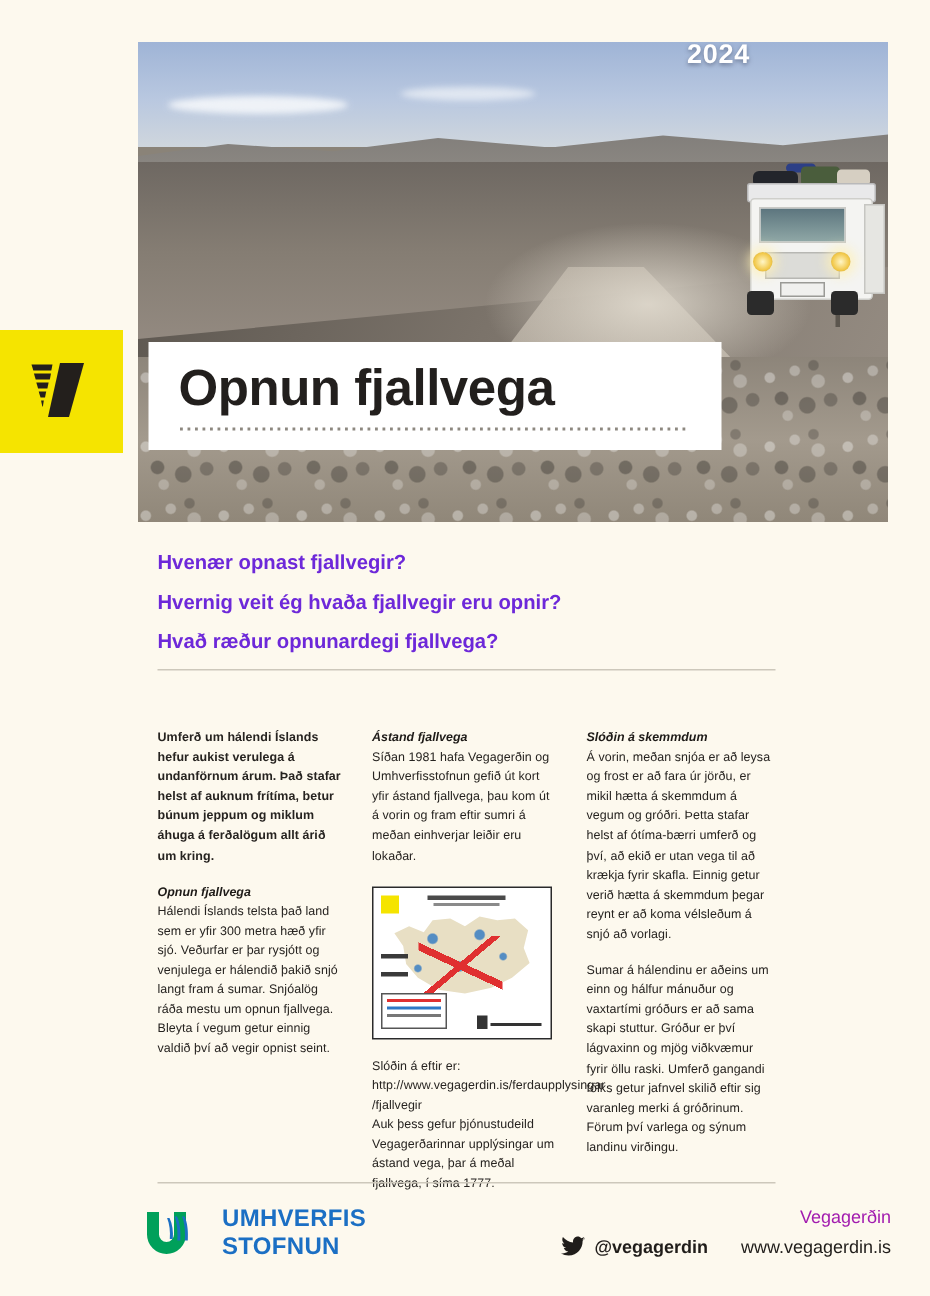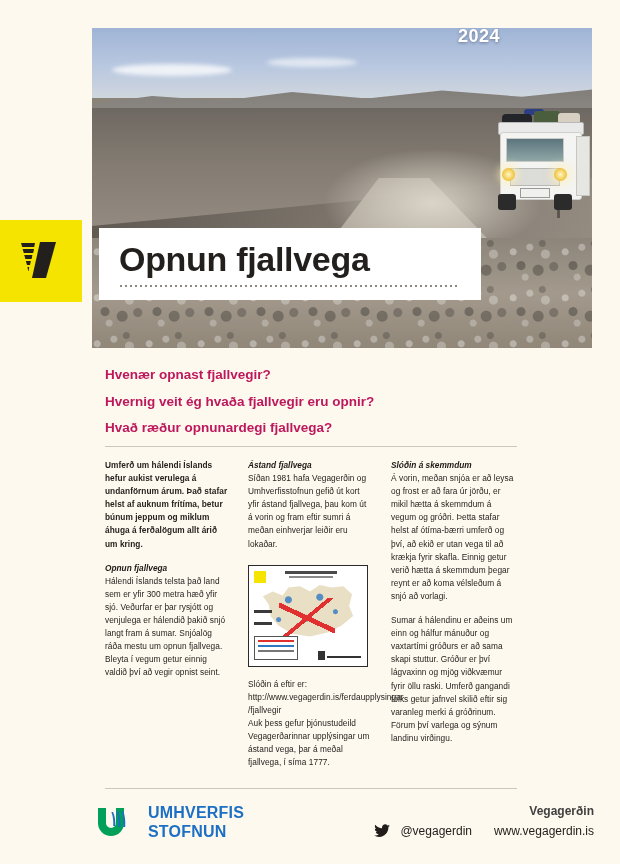--- a/index.html
+++ b/index.html
@@ -172,21 +172,21 @@
   
   .questions {
     position: absolute;
     left: 105px;
     top: 368px;
     width: 430px;
   }
   .questions .q {
     font-size: 13.5px;
     font-weight: bold;
-    color: #be185d;
+    color: #6d28d9;
     line-height: 1.0;
     margin-bottom: 13px;
   }
 
   
   .rule {
     position: absolute;
     background: #cdc8bb;
     height: 1px;
   }
@@ -195,21 +195,21 @@
 
   
   .cols {
     position: absolute;
     left: 105px;
     top: 459px;
     width: 412px;
     display: flex;
     gap: 18px;
   }
-  .col { width: 125px; }
+  .col { width: 125px; margin-top: 26px; }
   .col p {
     margin: 0;
     font-size: 8.3px;
     line-height: 1.58;
     color: #262320;
     letter-spacing: .05px;
   }
   .col p.lede { font-weight: bold; }
   .col h3 {
     margin: 0;
@@ -269,30 +269,31 @@
   
   .footer { position:absolute; left:0; top:800px; width:620px; height:64px; }
   .ust-logo { position:absolute; left:96px; top:6px; width:46px; height:36px; }
   .ust-text {
     position:absolute; left:148px; top:4px;
     color:#1b6fc4; font-size:16px; font-weight:bold; line-height:1.18;
     letter-spacing:.2px;
   }
   .vg-name {
     position:absolute; right:26px; top:4px;
-    color:#404040; font-size:12px; font-weight:bold;
+    color:#a21caf; font-size:12px; font-weight:normal;
   }
   .vg-url {
     position:absolute; right:26px; top:24px;
     color:#201d1a; font-size:12px;
   }
   .tw-handle {
     position:absolute; right:148px; top:24px;
     color:#201d1a; font-size:12px;
     white-space: nowrap;
+    font-weight: bold;
   }
   .tw-icon { position:absolute; right:230px; top:24px; }
 </style>
 </head>
 <body>
 
 <div class="poster">
 
   <div class="hero">
     <div class="hero-sky"></div>

